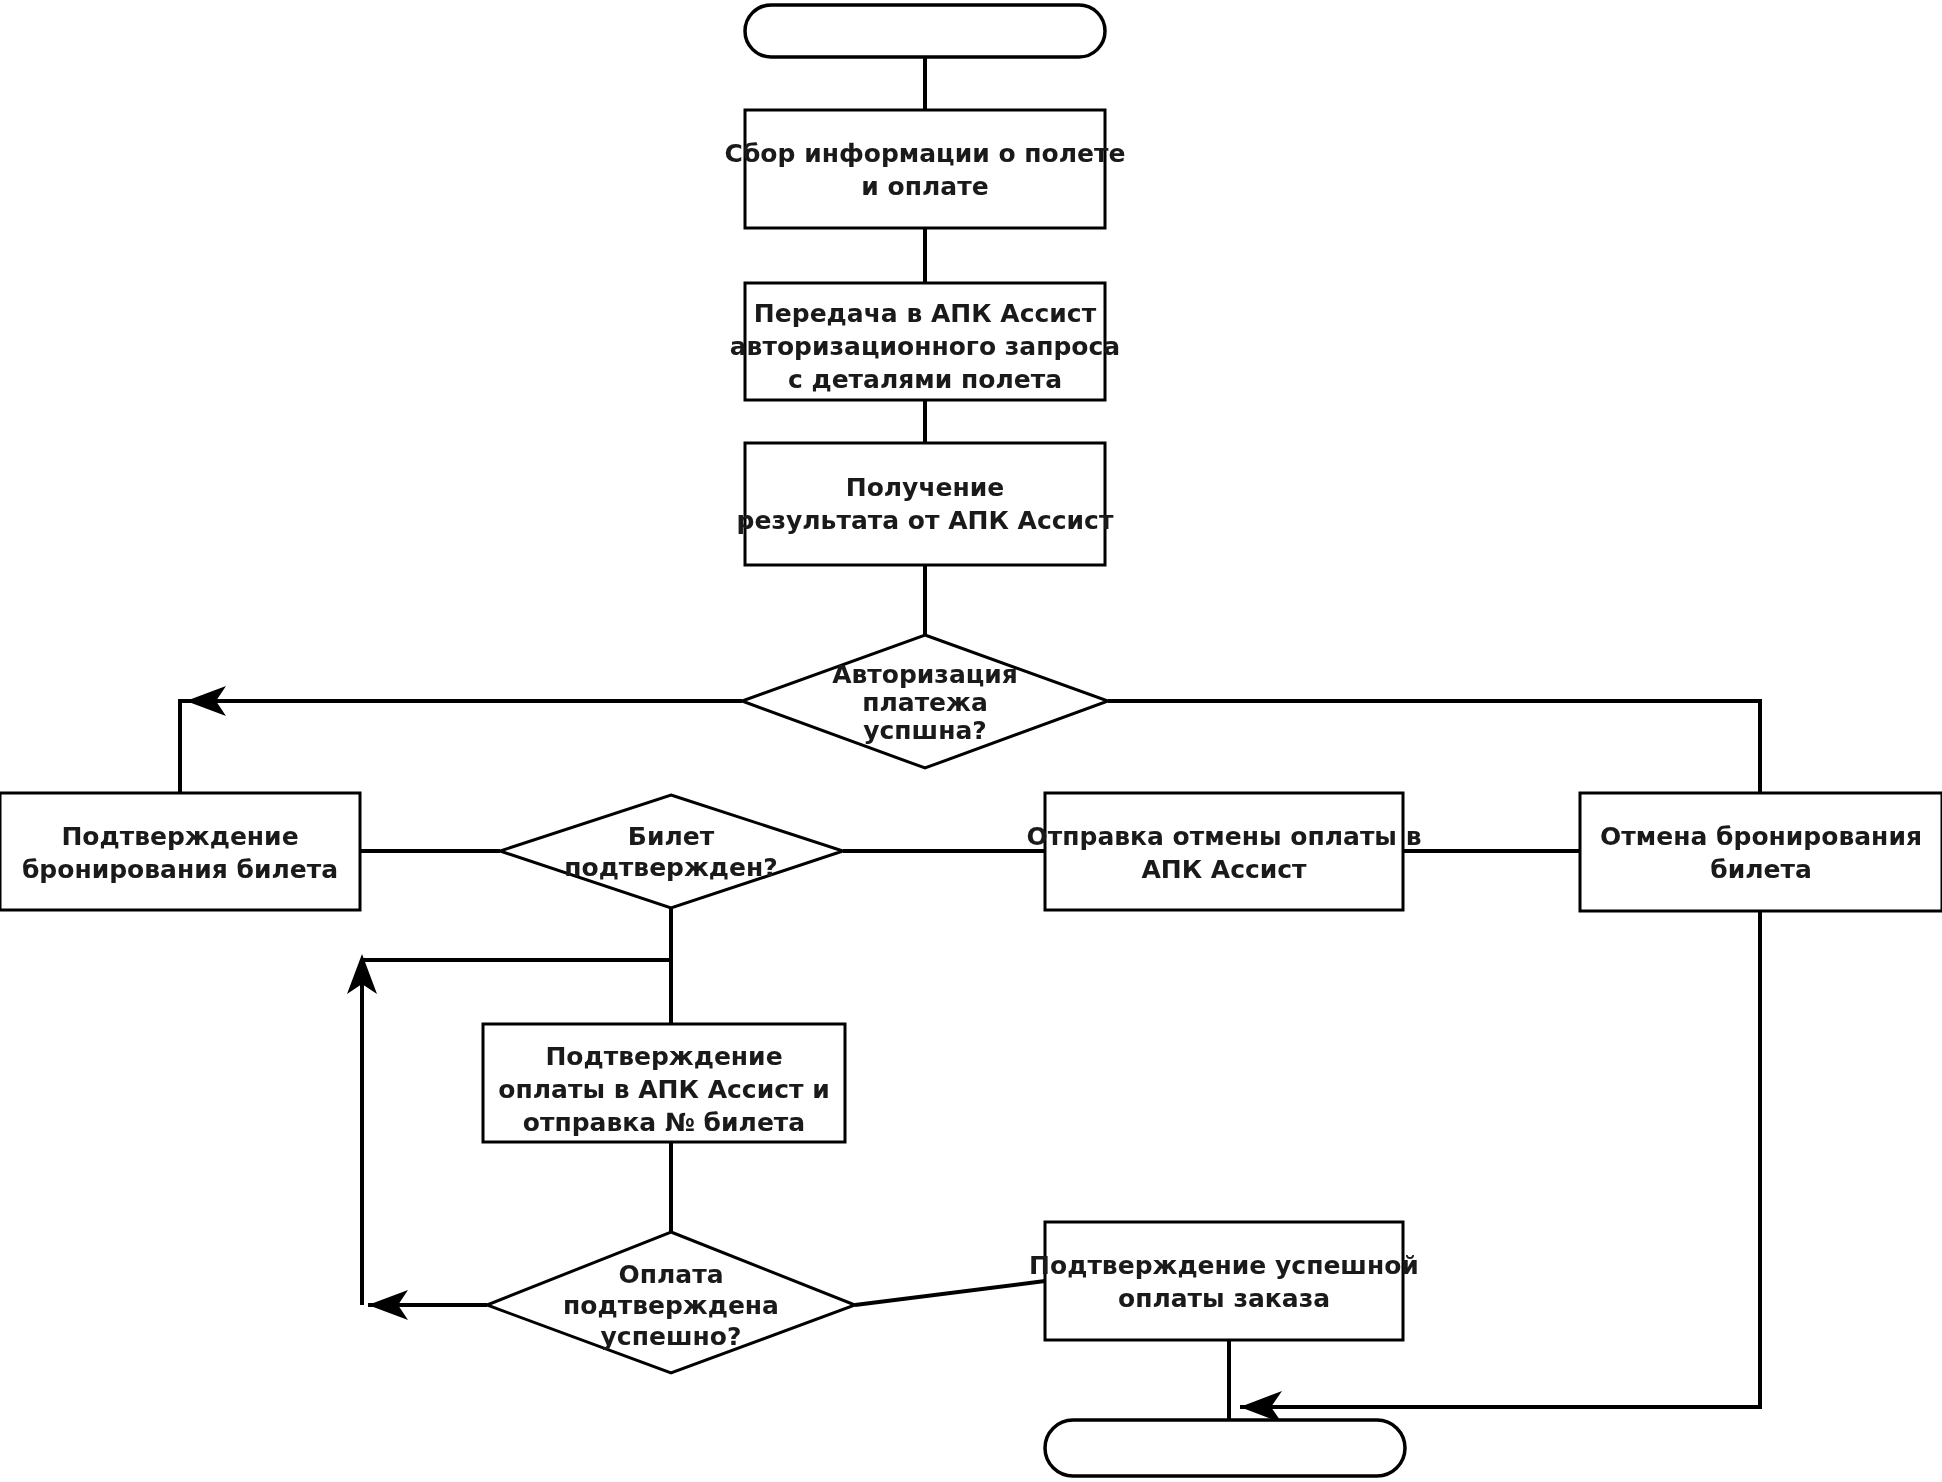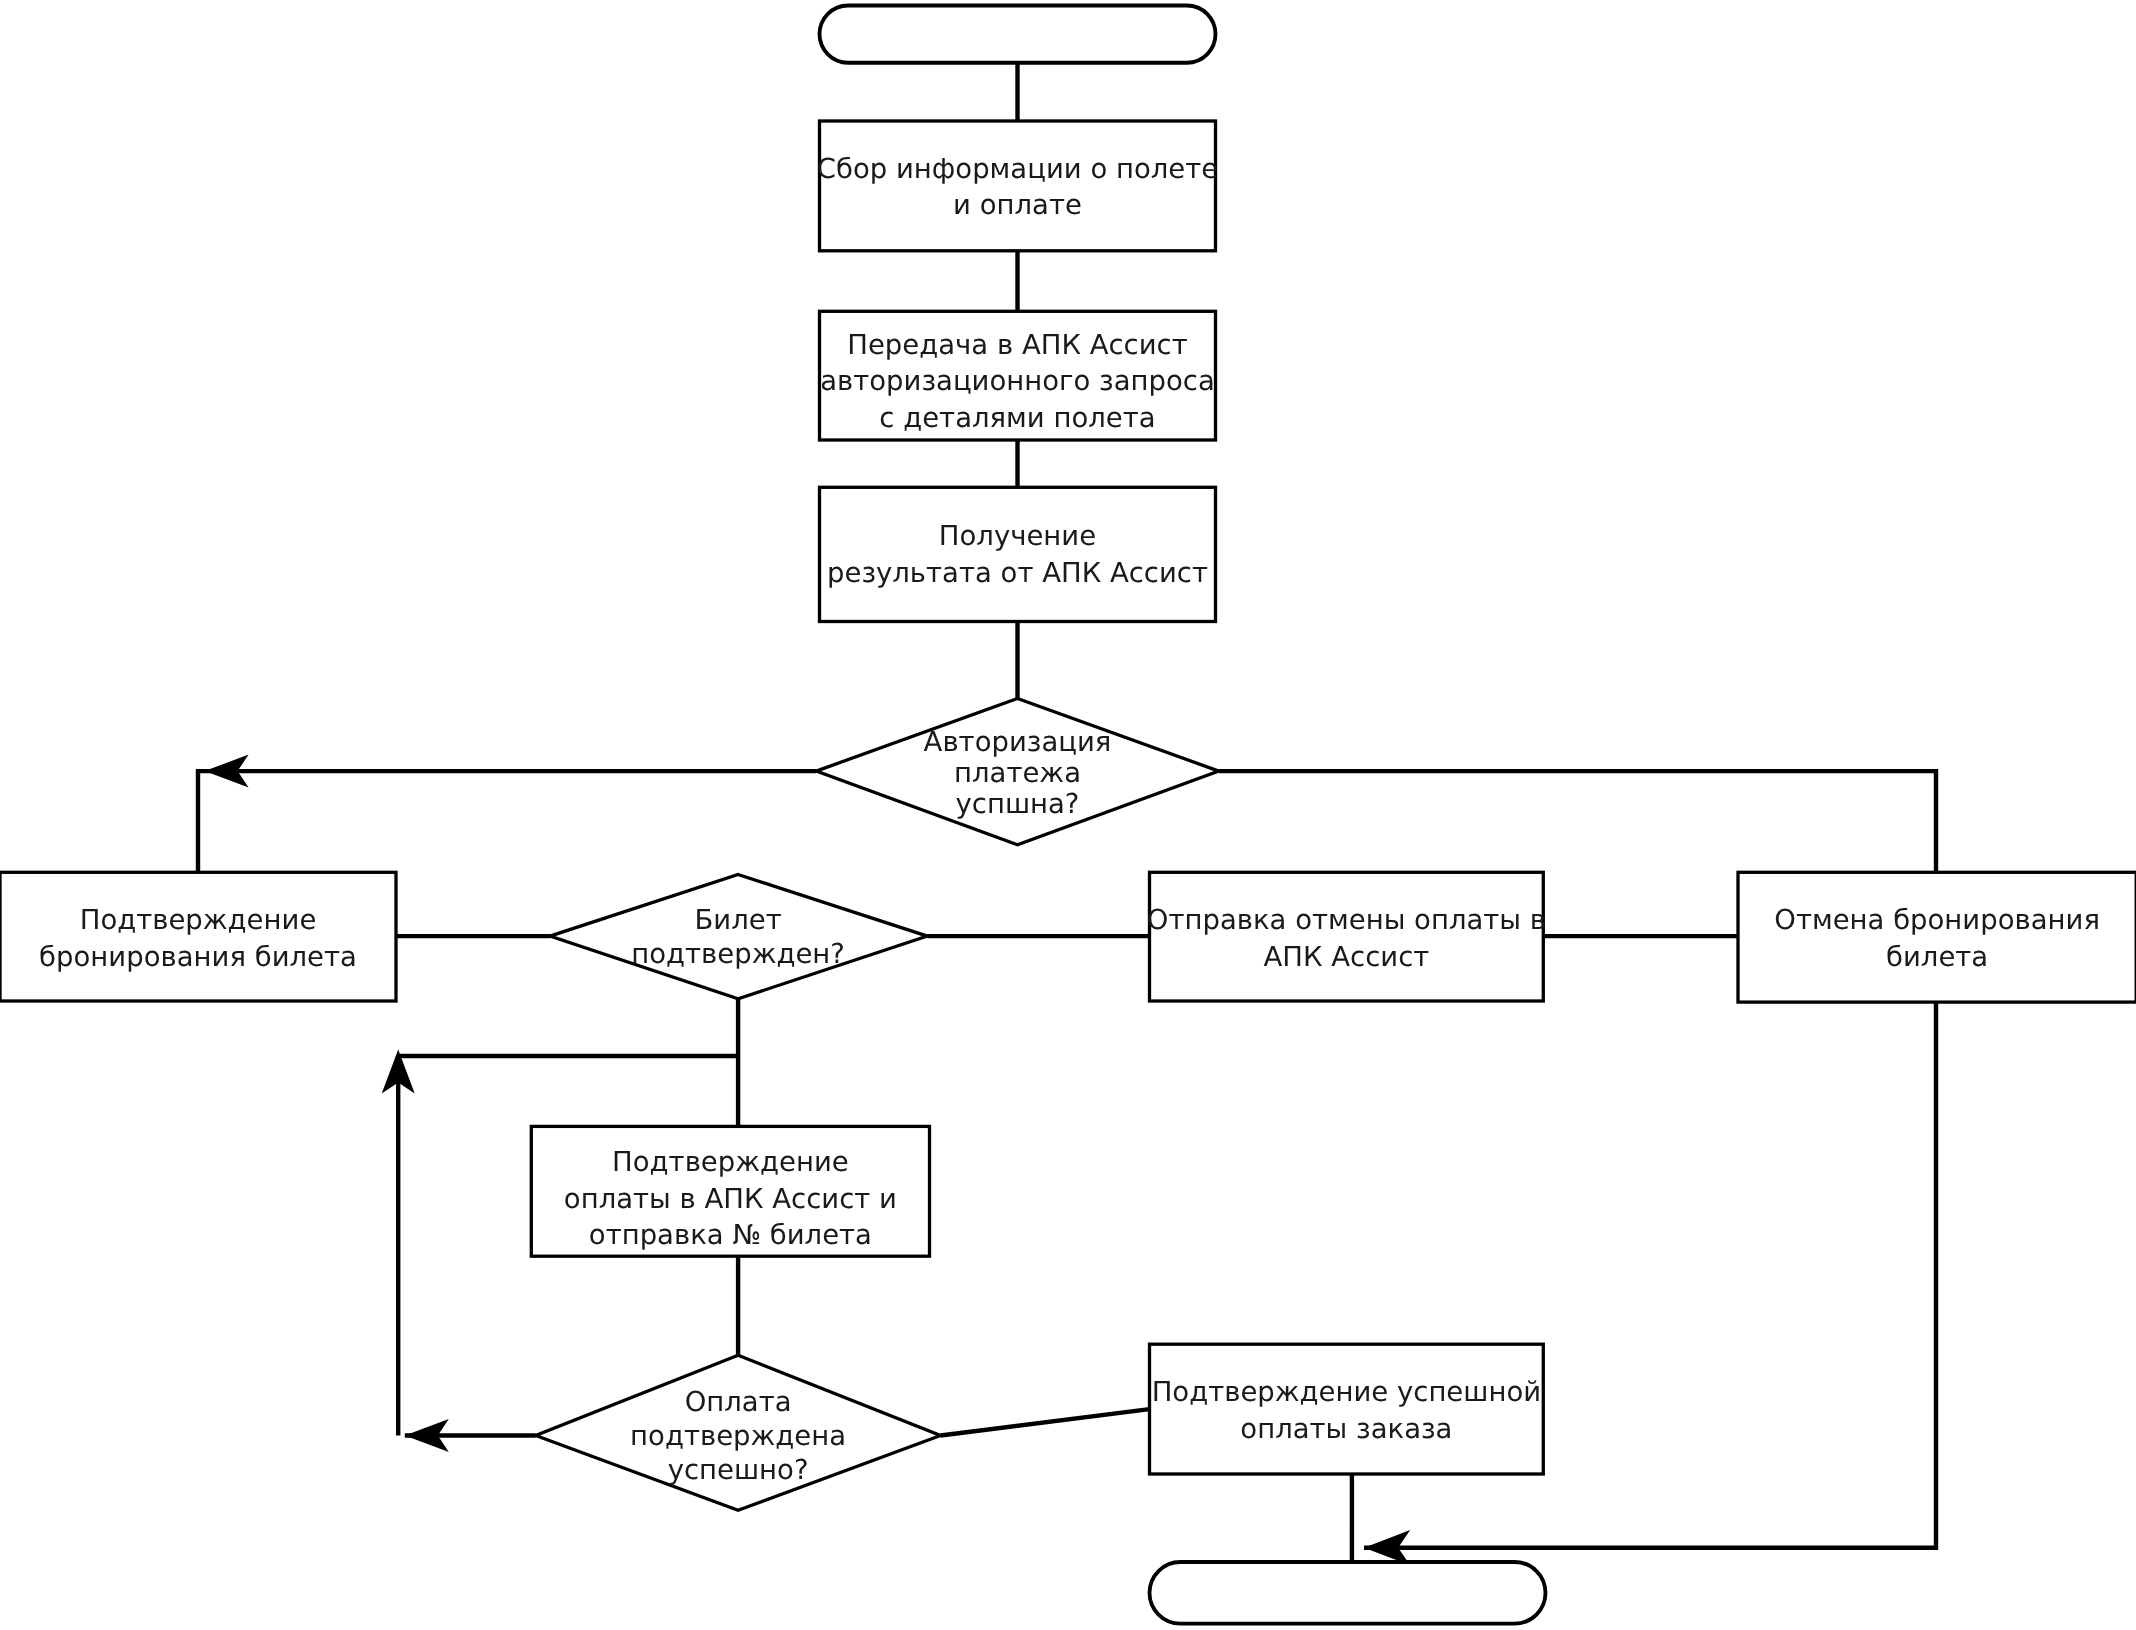--- a/index.html
+++ b/index.html
@@ -11,20 +11,21 @@
     width: 1942px;
     height: 1482px;
     font-family: "DejaVu Sans", sans-serif;
     overflow: hidden;
   }
   #flow-root {
     position: relative;
     width: 1942px;
     height: 1482px;
     background: #ffffff;
+    font-weight: bold;
   }
   svg#flowchart {
     display: block;
     width: 1942px;
     height: 1482px;
   }
   .node-shape {
     fill: #ffffff;
     stroke: #000000;
     stroke-width: 3;

